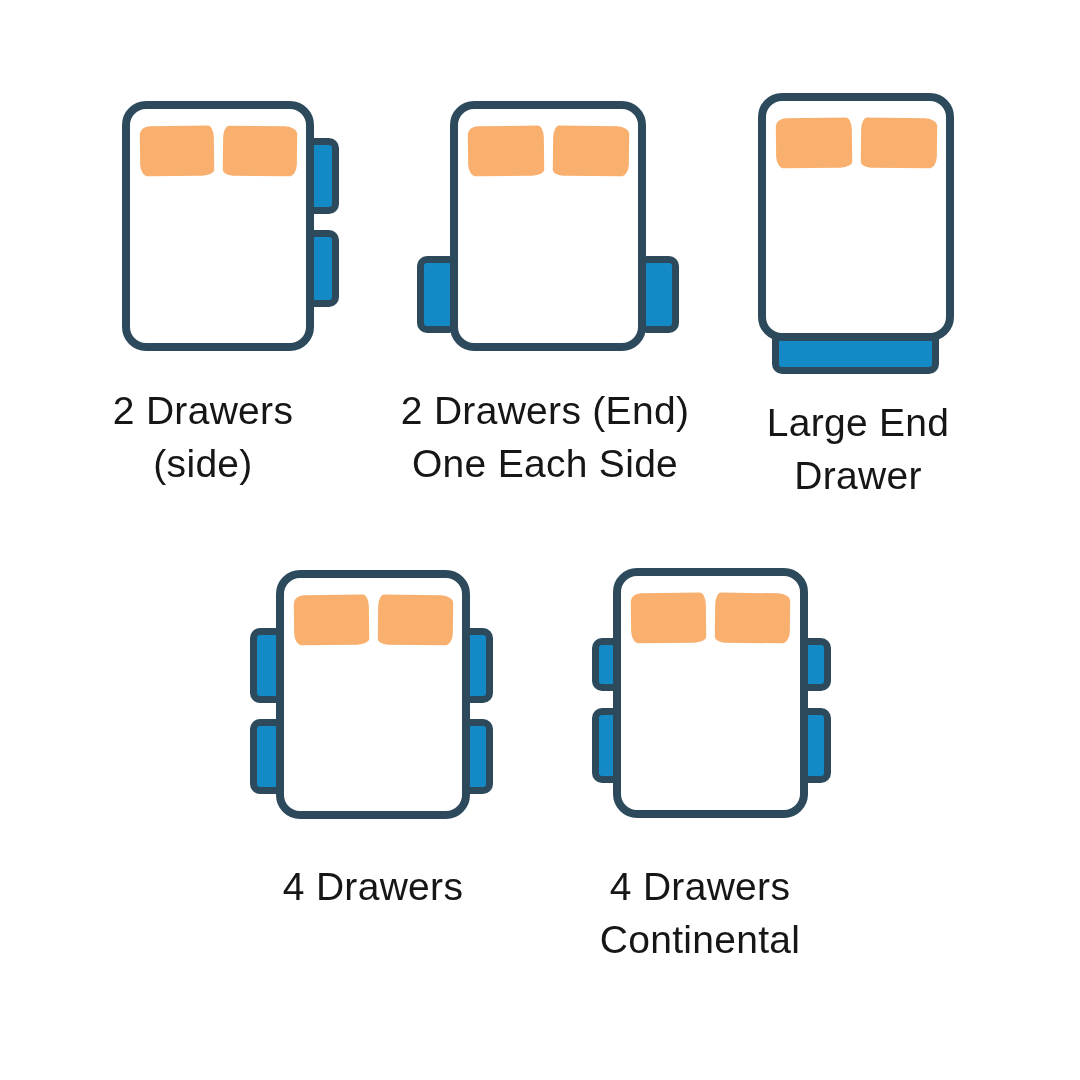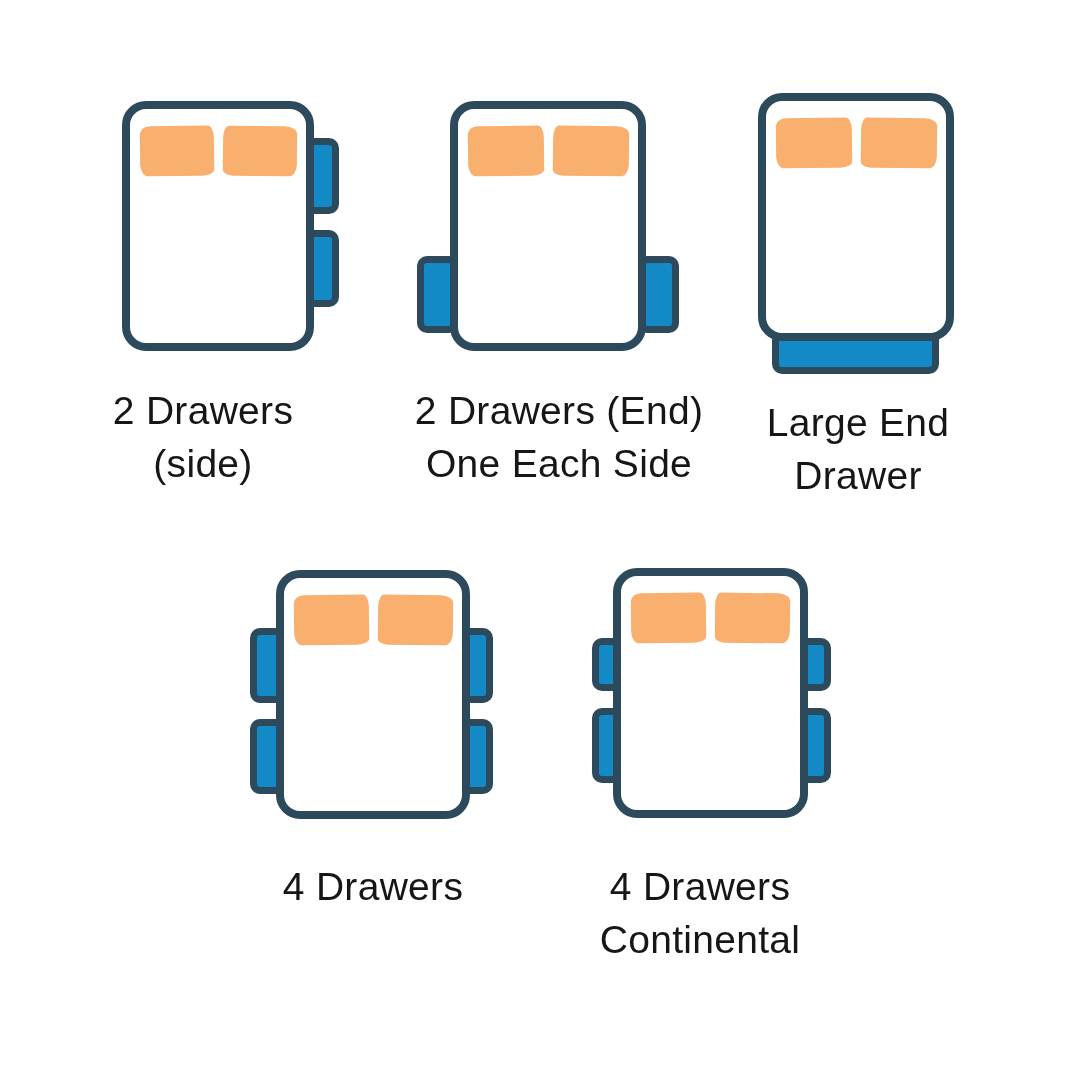--- a/index.html
+++ b/index.html
@@ -84,20 +84,20 @@
       <div class="drawer" style="left: 592px; top: 708px; width: 42px; height: 75px;"></div>
       <div class="drawer" style="left: 789px; top: 638px; width: 42px; height: 53px;"></div>
       <div class="drawer" style="left: 789px; top: 708px; width: 42px; height: 75px;"></div>
       <div class="bed" style="left: 613px; top: 568px; width: 195px; height: 250px;">
         <div class="pillow left" style="left: 10px; top: 17px; width: 75px; height: 50px;"></div>
         <div class="pillow right" style="left: 94px; top: 17px; width: 75px; height: 50px;"></div>
       </div>
     </div>
   <div class="fig-label" style="left: -57px; top: 384px;">2 Drawers
 (side)</div>
-  <div class="fig-label" style="left: 299px; top: 384px;">2 Drawers (End)
+  <div class="fig-label" style="left: 285px; top: 384px;">2 Drawers (End)
 One Each Side</div>
   <div class="fig-label" style="left: 598px; top: 396px;">Large End
 Drawer</div>
   <div class="fig-label" style="left: 113px; top: 860px;">4 Drawers</div>
   <div class="fig-label" style="left: 440px; top: 860px;">4 Drawers
 Continental</div>
 </div>
 
 </body></html>

